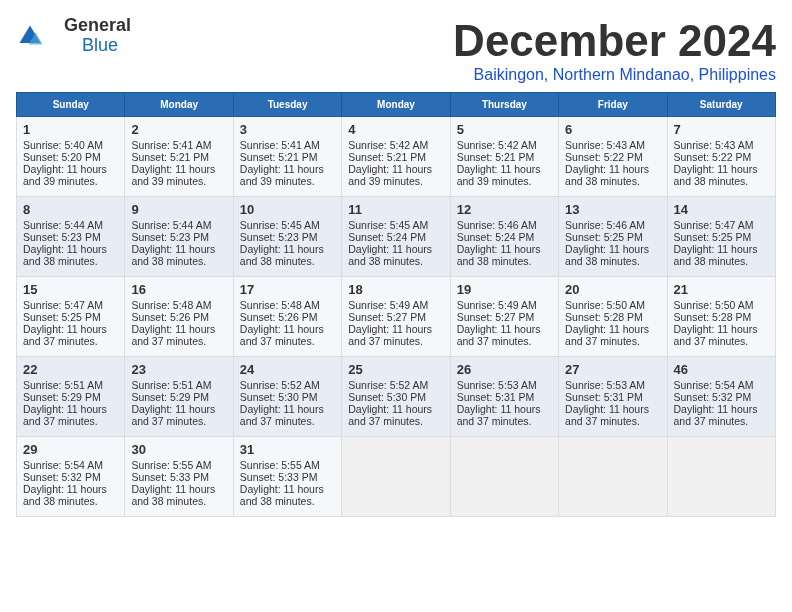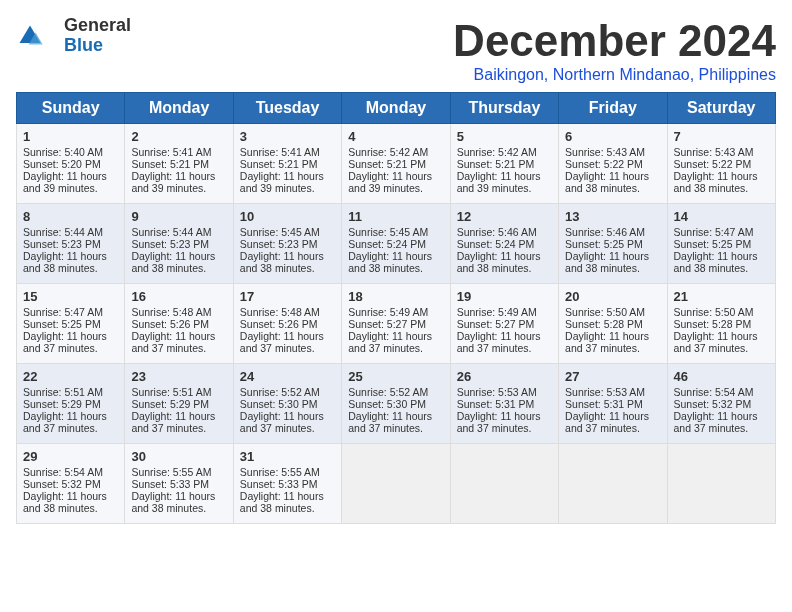--- a/index.html
+++ b/index.html
@@ -26,22 +26,23 @@
       flex-direction: column;
       line-height: 1.1;
     }
     .logo-general {
       font-size: 18px;
       font-weight: bold;
       color: #333;
     }
     .logo-blue {
       font-size: 18px;
-      font-weight: bold;
+      font-weight: normal;
       color: #1a6bb5;
+      margin-left: 18px;
     }
     .logo-icon {
       width: 28px;
       height: 28px;
     }
     .title-section {
       text-align: right;
     }
     .main-title {
       font-size: 44px;
@@ -55,21 +56,21 @@
     table {
       width: 100%;
       border-collapse: collapse;
       table-layout: fixed;
     }
     th {
       background-color: #2a6db5;
       color: white;
       text-align: center;
       padding: 6px 15px;
-      font-size: 16px;
+      font-size: 10px;
       font-weight: bold;
       border: 1px solid #1a5a9a;
     }
     td {
       vertical-align: top;
       padding: 5px 6px;
       font-size: 10.5px;
       color: #333;
       border: 1px solid #ddd;
       background: #fff;

